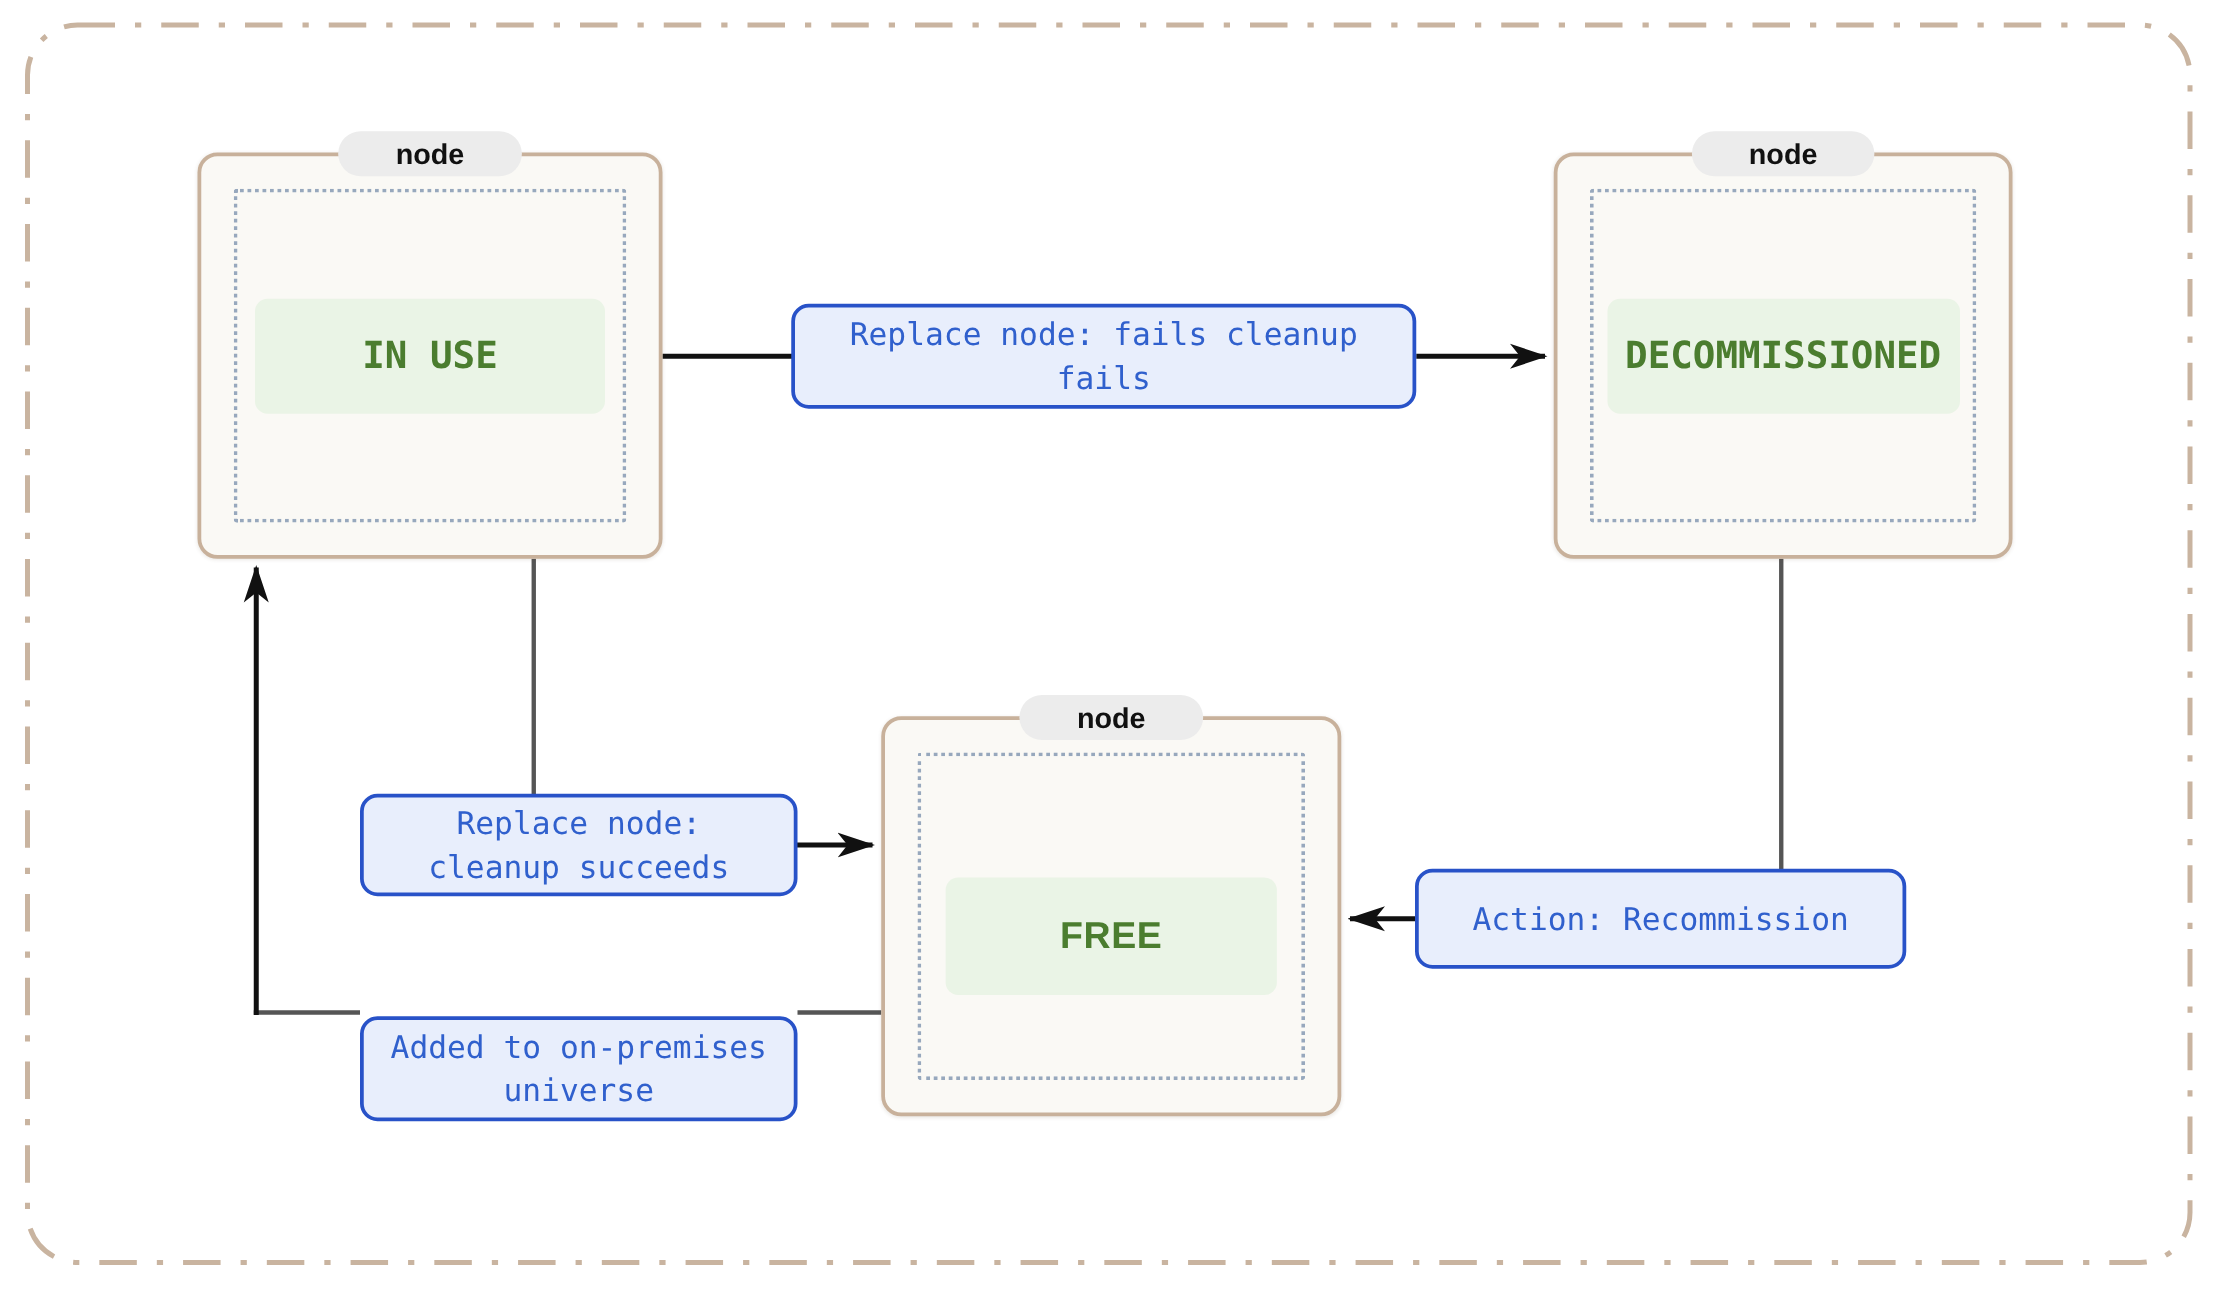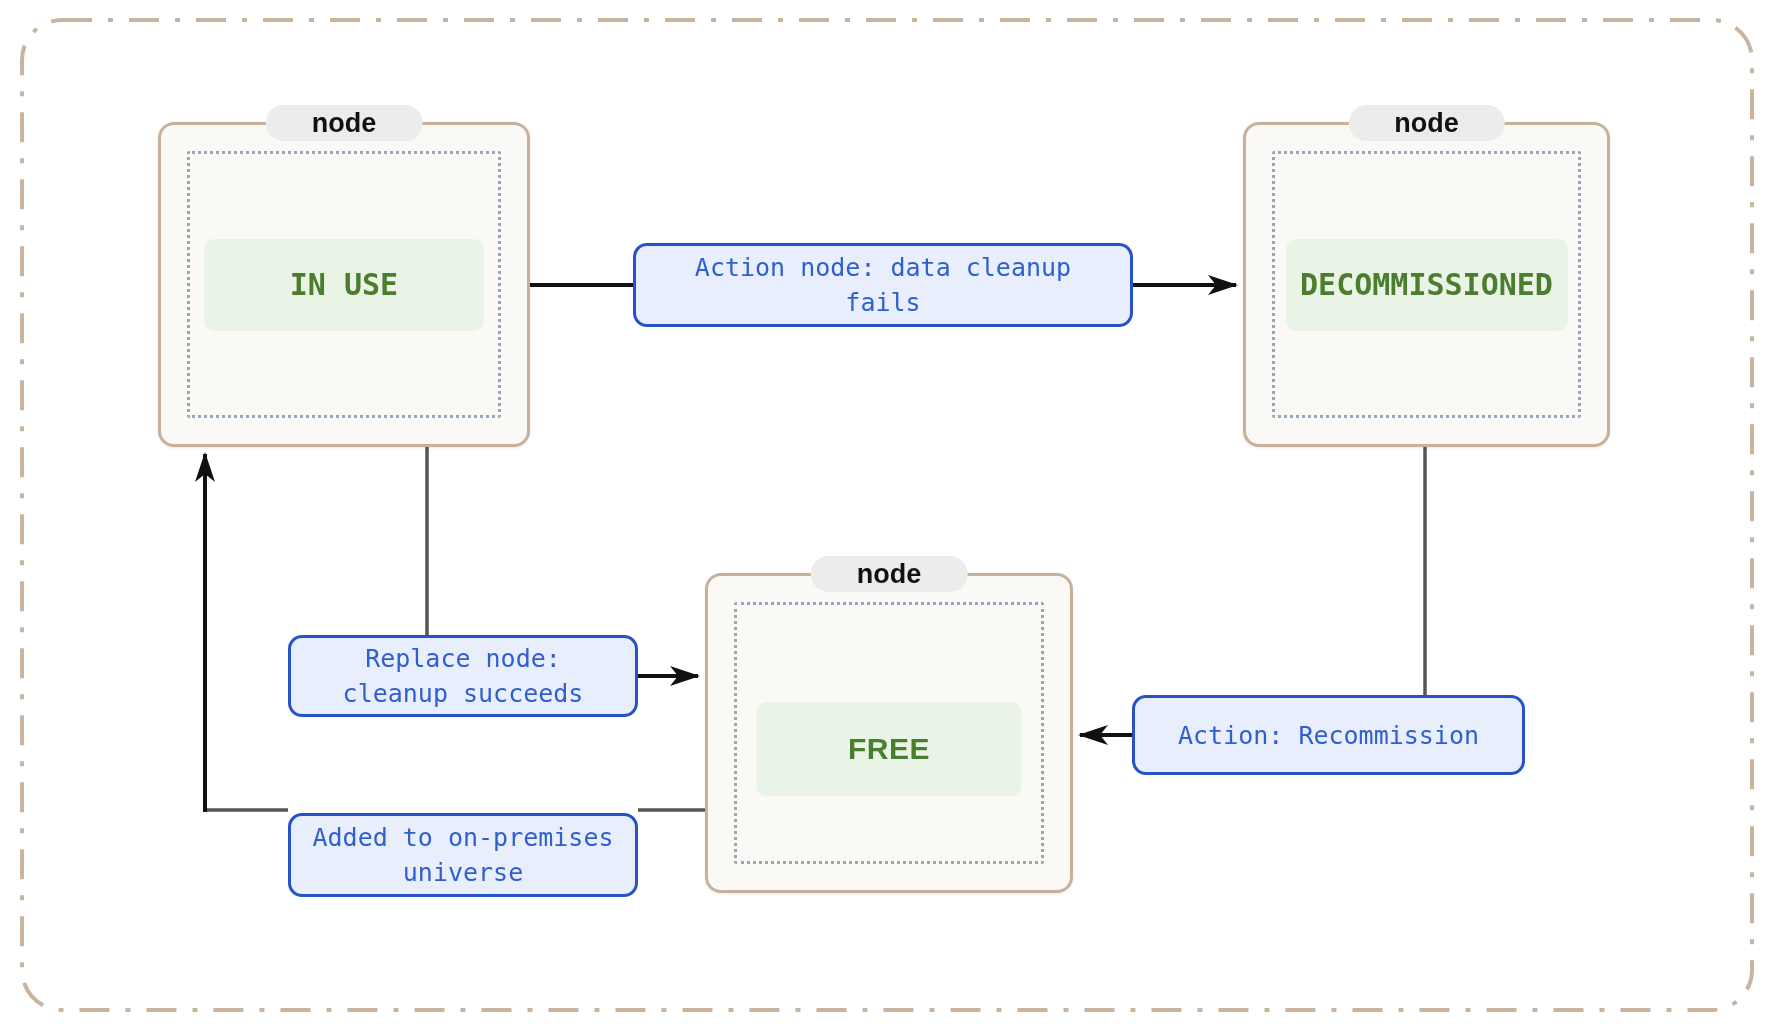--- a/index.html
+++ b/index.html
@@ -18,21 +18,21 @@
   .seg-black{fill:none;stroke:var(--line-dark);stroke-width:4;}
   .seg-gray{fill:none;stroke:var(--line-gray);stroke-width:3.5;}
   .arrowhead{fill:var(--line-dark);}
 
   .node{position:absolute;background:var(--node-bg);border:3px solid var(--node-border);
         border-radius:16px;box-shadow:0 1px 3px rgba(90,70,50,.12);}
   .node-inner{position:absolute;inset:26px;border:3px dotted var(--inner-dotted);border-radius:3px;}
   .node-tag{position:absolute;top:-20px;left:50%;transform:translateX(-50%);
             height:36px;padding:0 46px;background:var(--node-tag-bg);border-radius:18px;
             display:flex;align-items:center;justify-content:center;
-            font-size:27px;font-weight:700;color:var(--node-tag-text);white-space:nowrap;}
+            font-size:23px;font-weight:700;color:var(--node-tag-text);white-space:nowrap;}
   .state-pill{position:absolute;left:50%;top:50%;transform:translate(-50%,-50%);
               background:var(--state-bg);border-radius:10px;
               display:flex;align-items:center;justify-content:center;
               font-family:"DejaVu Sans Mono",monospace;font-weight:700;font-size:30px;
               color:var(--state-text);white-space:nowrap;}
   .state-sans{font-family:"Liberation Sans",sans-serif;letter-spacing:.5px;margin-top:16px;}
 
   .edge-label{position:absolute;background:var(--edge-label-bg);
               border:3px solid var(--edge-label-border);border-radius:14px;
               display:flex;align-items:center;justify-content:center;text-align:center;
@@ -78,21 +78,21 @@
     <div class="node-inner"></div>
     <div class="state-pill" style="width:282px;height:92px;text-align:right;">DECOMMISSIONED</div>
   </div>
 
   <div class="node" style="left:705px;top:573px;width:368px;height:320px;">
     <span class="node-tag">node</span>
     <div class="node-inner"></div>
     <div class="state-pill state-sans" style="width:265px;height:94px;">FREE</div>
   </div>
 
-  <div class="edge-label" style="left:633px;top:243px;width:500px;height:84px;padding:0 40px;">Action node: data cleanup fails</div>
+  <div class="edge-label" style="left:633px;top:243px;width:500px;height:84px;padding:0 40px;">Replace node: fails cleanup fails</div>
 
   <div class="edge-label" style="left:1132px;top:695px;width:393px;height:80px;padding:0 12px;">Action: Recommission</div>
 
   <div class="edge-label" style="left:288px;top:635px;width:350px;height:82px;padding:0 19px;">Replace node: cleanup succeeds</div>
 
   <div class="edge-label" style="left:288px;top:768px;width:350px;height:84px;padding:0 19px;margin-top:45px;">Added to on-premises universe</div>
 
 </div>
 
 </body></html>

